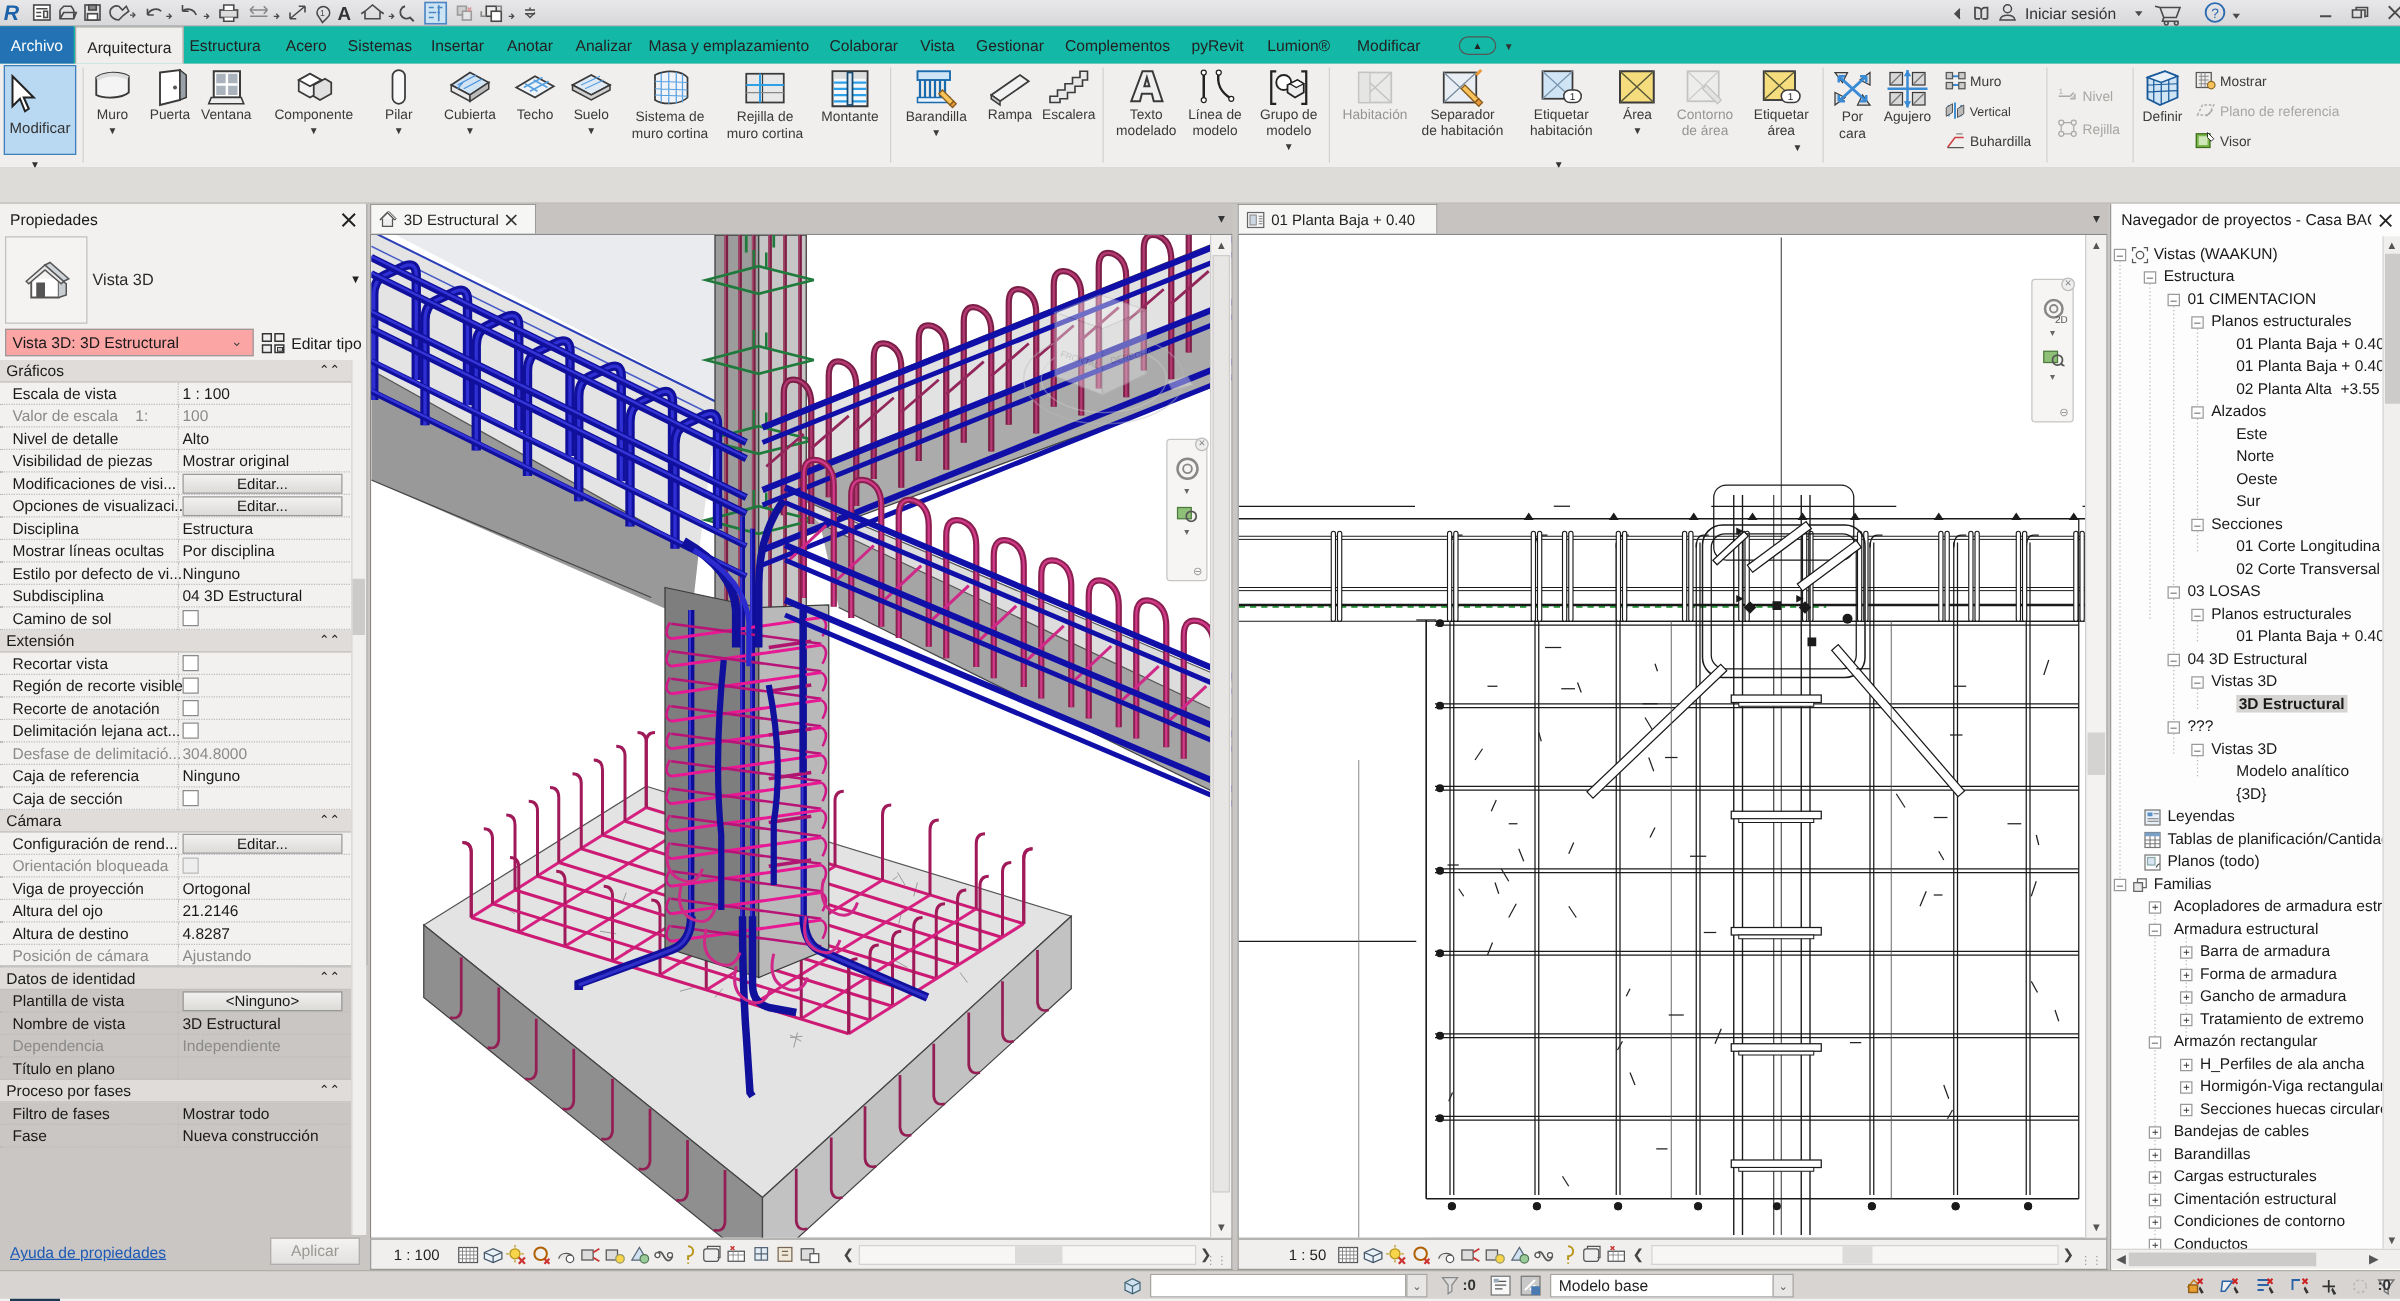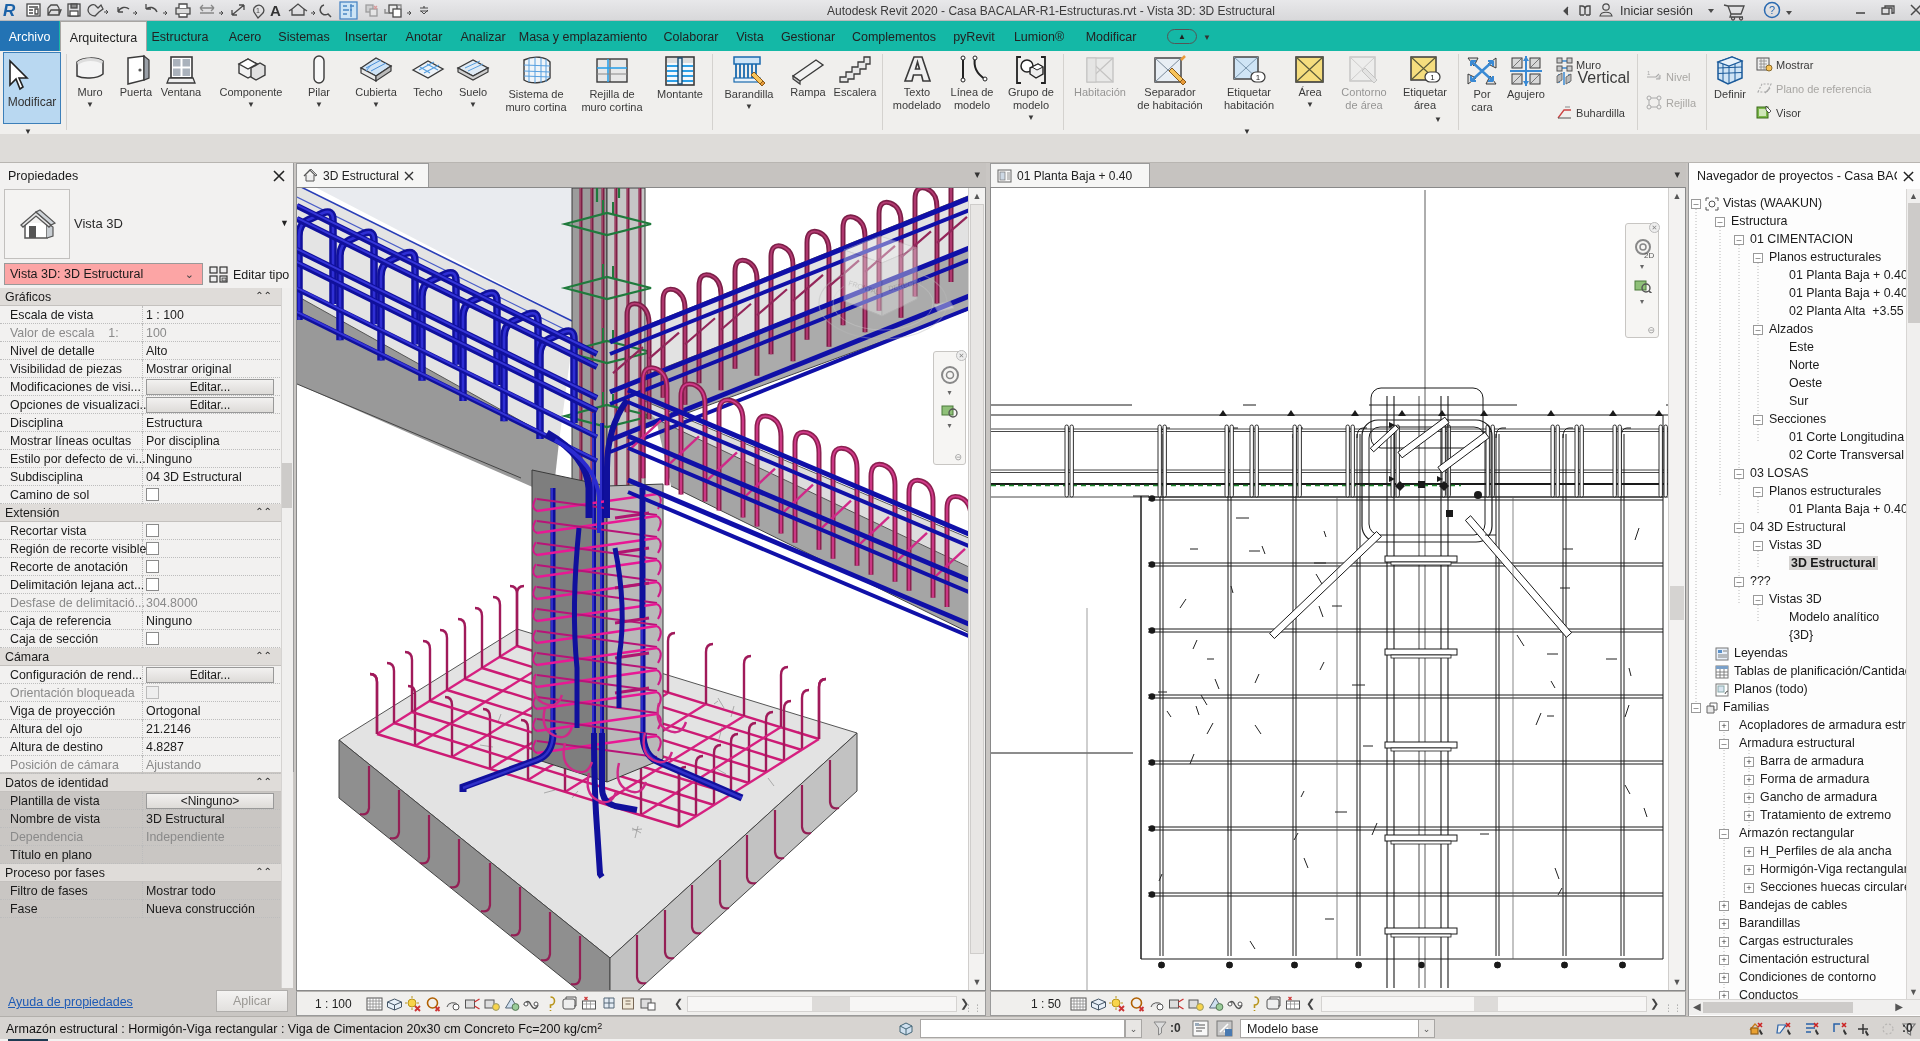--- a/index.html
+++ b/index.html
@@ -33,21 +33,20 @@
 .cb{position:absolute;left:146px;top:2px;width:13px;height:13px;background:#fff;border:1px solid #8a8a8a}
 .ebtn{position:absolute;left:146px;top:1px;width:128px;height:16px;background:linear-gradient(#f2f1f0,#dddbd8);border:1px solid #999;text-align:center;font-size:12px;line-height:15px}
 .ticon{display:inline-block;vertical-align:-3px}
 .brow{position:absolute;left:0;width:217px;height:18px;font-size:12.4px;color:#1a1a1a;white-space:nowrap;overflow:hidden}
 .brow span{position:absolute;top:1px}
 .eb{position:absolute;top:3.5px;width:10px;height:10px;background:#fff;border:1px solid #9a9a9a;font-size:9px;line-height:8px;text-align:center;color:#333}
 </style></head>
 <body>
 
 <div id="titlebar">
- <div class="abs" style="left:827px;top:4px;width:620px;color:#3a3a3a">Autodesk Revit 2020 - Casa BACALAR-R1-Estructuras.rvt - Vista 3D: 3D Estructural</div>
  <div class="abs" id="qat" style="left:0;top:0;width:560px;height:21px">
   <svg width="560" height="21" viewBox="0 0 560 21">
    <g stroke="#4a4a4a" fill="none" stroke-width="1.3">
     <text x="3" y="16" font-size="17" font-weight="bold" fill="#1b62a8" stroke="none" font-style="italic">R</text>
     <rect x="27" y="4" width="13" height="12" fill="#fff"></rect>
           <path d="M29 7 L38 7 M29 10 L33 10 M29 13 L33 13 M35 9 L38 9 L38 14 L35 14 Z"></path>
     <path d="M48 8 L48 15 L59 15 L59 8 M48 8 L51 5 L57 5 L59 8 M48 15 L51 10 L61 10 L59 15"></path>
     <rect x="68" y="4" width="12" height="12"></rect>
           <rect x="71" y="4" width="6" height="4" fill="#888"></rect>
           <rect x="70" y="11" width="8" height="5" fill="#fff"></rect>
@@ -365,21 +364,21 @@
         </svg>
         <div class="lbl">Agujero</div>
       </div>
   <div class="abs" style="left:1556px;top:6px;width:80px;font-size:11px;color:#3a3a3a"><svg class="ticon" width="17" height="15" viewBox="0 0 17 15">
           <path d="M2 4 L15 4 M2 11 L15 11" stroke="#3a8ad4" stroke-width="1.5"></path>
           <rect x="1" y="1" width="5" height="5" fill="#ccc" stroke="#555"></rect>
           <rect x="11" y="1" width="5" height="5" fill="#ccc" stroke="#555"></rect>
           <rect x="1" y="9" width="5" height="5" fill="#ccc" stroke="#555"></rect>
           <rect x="11" y="9" width="5" height="5" fill="#ccc" stroke="#555"></rect>
         </svg> Muro</div>
-  <div class="abs" style="left:1556px;top:18px;width:80px;font-size:16px;color:#3a3a3a"><svg class="ticon" width="17" height="15" viewBox="0 0 17 15">
+  <div class="abs" style="left:1556px;top:30px;width:80px;font-size:10px;color:#3a3a3a"><svg class="ticon" width="17" height="15" viewBox="0 0 17 15">
           <path d="M8 1 L8 14 M3 3 L3 12 M13 3 L13 12" stroke="#3a8ad4" stroke-width="1.5"></path>
           <path d="M1 5 L6 2 L6 9 L1 12 Z" fill="#bbb" stroke="#555" stroke-width=".8"></path>
           <path d="M10 6 L15 3 L15 10 L10 13 Z" fill="#bbb" stroke="#555" stroke-width=".8"></path>
         </svg> Vertical</div>
   <div class="abs" style="left:1556px;top:54px;width:80px;font-size:11px;color:#3a3a3a"><svg class="ticon" width="17" height="15" viewBox="0 0 17 15">
           <path d="M2 13 L8 5 L15 5" stroke="#c44" stroke-width="1.3" fill="none"></path>
           <path d="M2 13 L15 13" stroke="#555" stroke-width="1"></path>
           <path d="M9 2 L14 2" stroke="#888" stroke-width="1"></path>
         </svg> Buhardilla</div>
  </div>
@@ -1580,21 +1579,20 @@
    <div style="position:absolute;bottom:2px;left:0;width:100%;text-align:center;font-size:9px;color:#555">▼</div>
  </div>
  <div class="abs" style="left:0;top:836px;width:232px;height:16px;background:#f0efee;border-top:1px solid #d8d6d4">
    <span style="position:absolute;left:4px;top:1px;font-size:10px;color:#555">◀</span>
    <span style="position:absolute;right:18px;top:1px;font-size:10px;color:#555">▶</span>
    <div style="position:absolute;left:14px;top:2px;width:150px;height:11px;background:#cdcbc9"></div>
  </div>
 </div>
 
 <div id="statusbar">
- <div class="abs" style="left:6px;top:4px">Armazón estructural : Hormigón-Viga rectangular : Viga de Cimentacion 20x30 cm Concreto Fc=200 kg/cm<span style="font-size:9px;vertical-align:4px">2</span></div>
  <div class="abs" style="left:897px;top:3px">
       <svg width="18" height="18" viewBox="0 0 18 18">
         <path d="M3 6 L9 3 L15 6 L15 12 L9 15 L3 12 Z" fill="#cfe0ef" stroke="#467"></path>
         <path d="M3 6 L9 9 L15 6 M9 9 L9 15" stroke="#467" fill="none"></path>
       </svg>
     </div>
  <div class="abs" style="left:920px;top:2px;width:205px;height:19px;background:#fff;border:1px solid #a8a6a4"></div>
  <div class="abs" style="left:1125px;top:2px;width:17px;height:19px;background:#e8e6e4;border:1px solid #a8a6a4;font-size:9px;text-align:center;line-height:18px;color:#555">⌄</div>
  <div class="abs" style="left:1152px;top:3px">
       <svg width="16" height="16" viewBox="0 0 16 16">

